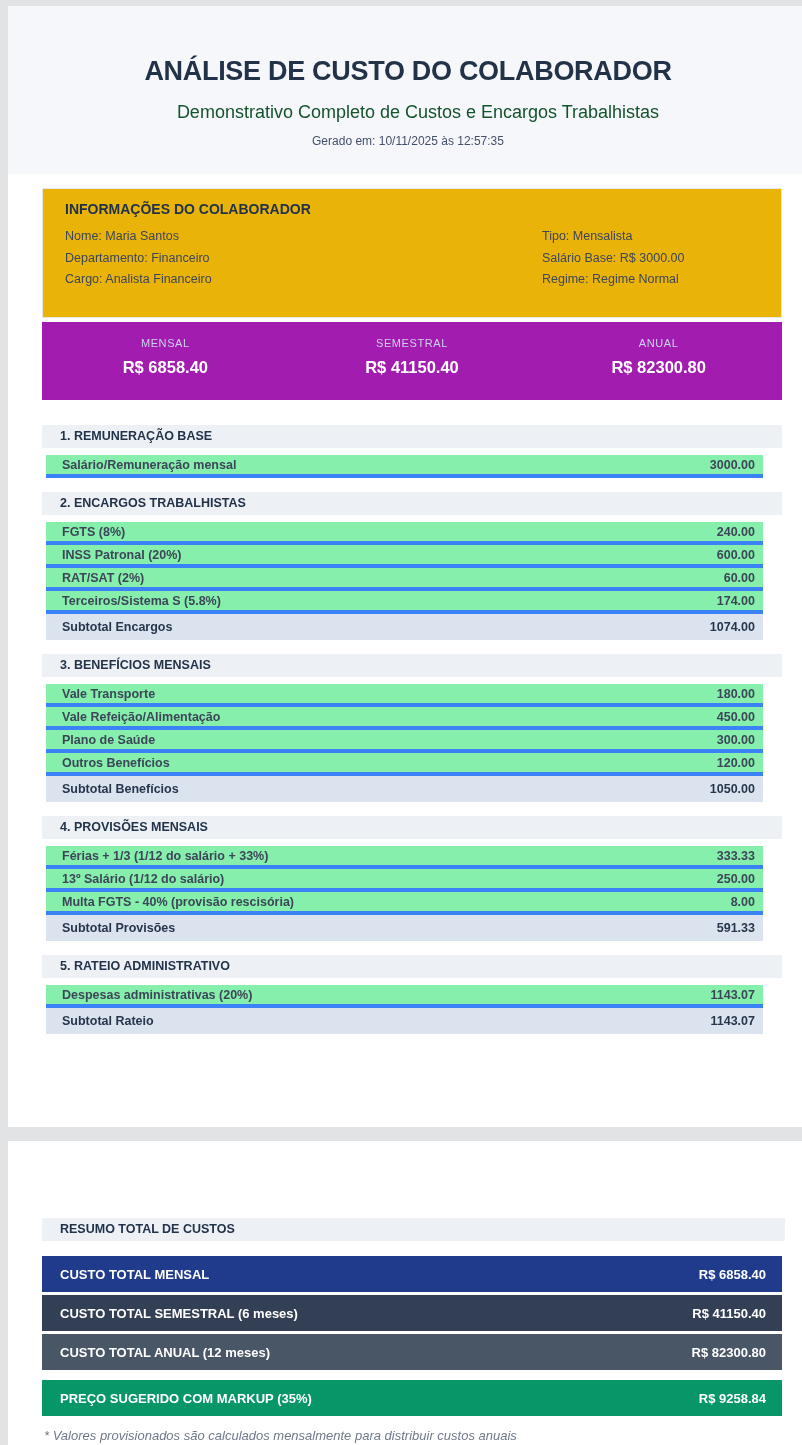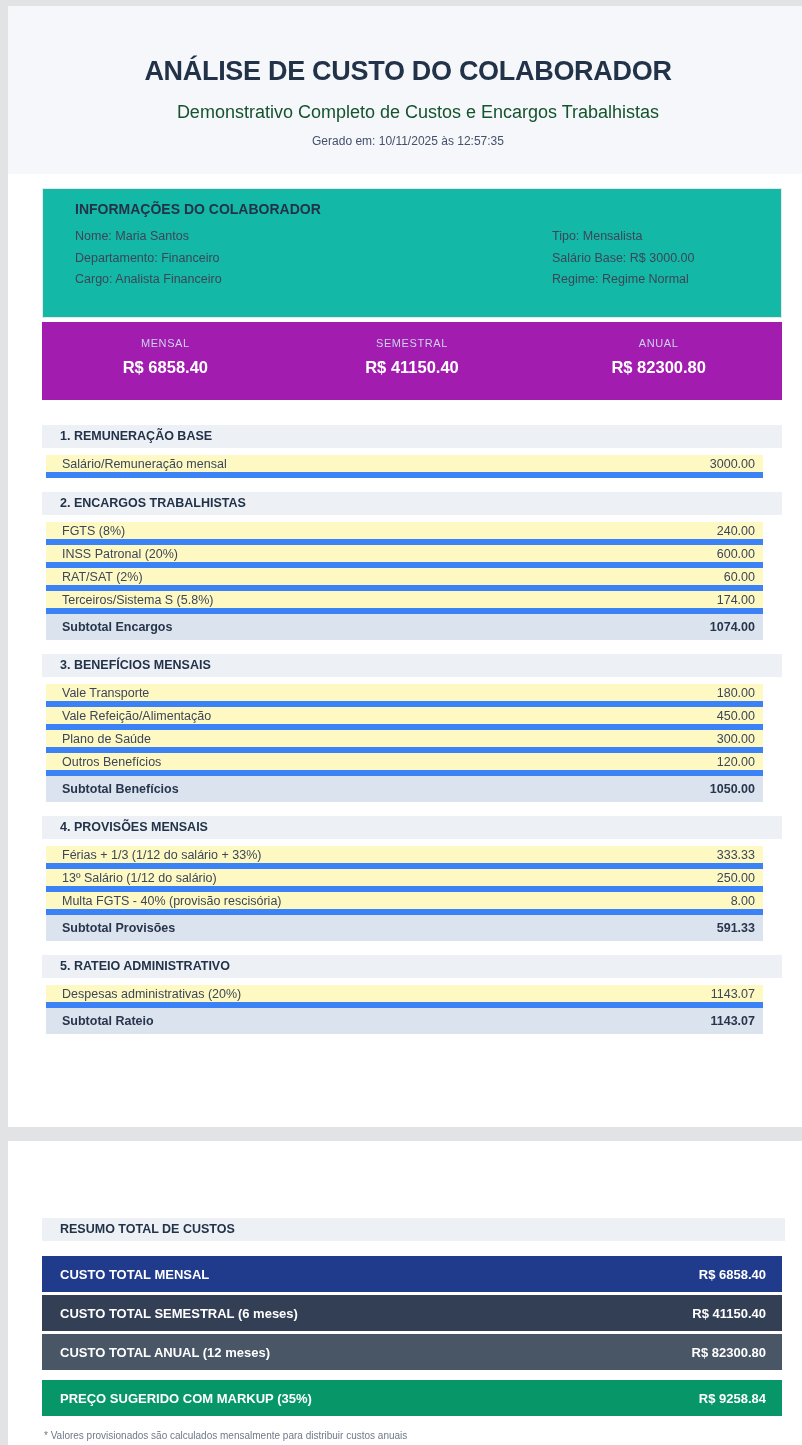--- a/index.html
+++ b/index.html
@@ -51,26 +51,26 @@
     color: #44506b;
     margin-top: 11px;
   }
 
   
   .content { padding: 0 23px 0 34px; }
 
   
   .info-box {
     border: 1px solid #e6e8ec;
-    background: #14b8a6;
+    background: #eab308;
     margin-top: 14px;
     margin-right: 3px;
     height: 130px;
     box-sizing: border-box;
-    padding: 12px 32px;
+    padding: 12px 22px;
   }
   .info-title {
     font-size: 14px;
     font-weight: bold;
     color: #223349;
   }
   .info-cols {
     display: grid;
     grid-template-columns: 477px 1fr;
     margin-top: 9px;
@@ -118,24 +118,25 @@
     line-height: 13px;
   }
   .cost-table { margin: 7px 19px 0 4px; }
   .cost-row {
     display: flex;
     justify-content: space-between;
     align-items: center;
     box-sizing: border-box;
     height: 23px;
     padding: 0 8px 0 16px;
-    border-bottom: 6px solid #3b82f6;
+    border-bottom: 4px solid #3b82f6;
     font-size: 12.5px;
     color: #3c4658;
-    background: #fef9c3;
+    background: #86efac;
+    font-weight: bold;
   }
   .cost-row .cell-value { color: #3c4658; }
   .cost-row.subtotal {
     background: #dbe3ee;
     height: 26px;
     font-weight: bold;
     color: #27364d;
     border-bottom: none;
   }
   .cost-row.subtotal .cell-value { color: #27364d; }
@@ -156,21 +157,22 @@
     font-size: 13px;
   }
   .total-bar-first { margin-top: 15px; }
   .bar-mensal    { background: #203a8c; }
   .bar-semestral { background: #333f55; }
   .bar-anual     { background: #495666; }
   .bar-markup    { background: #069668; margin-top: 10px; }
 
   .notes { margin-top: 10px; padding-left: 2px; }
   .note-line {
-    font-size: 10px;
+    font-size: 13px;
+    font-style: italic;
     color: #6f7989;
     line-height: 19px;
   }
 </style>
 </head>
 <body>
 
 <div class="page page-1">
 
   <div class="report-header">

